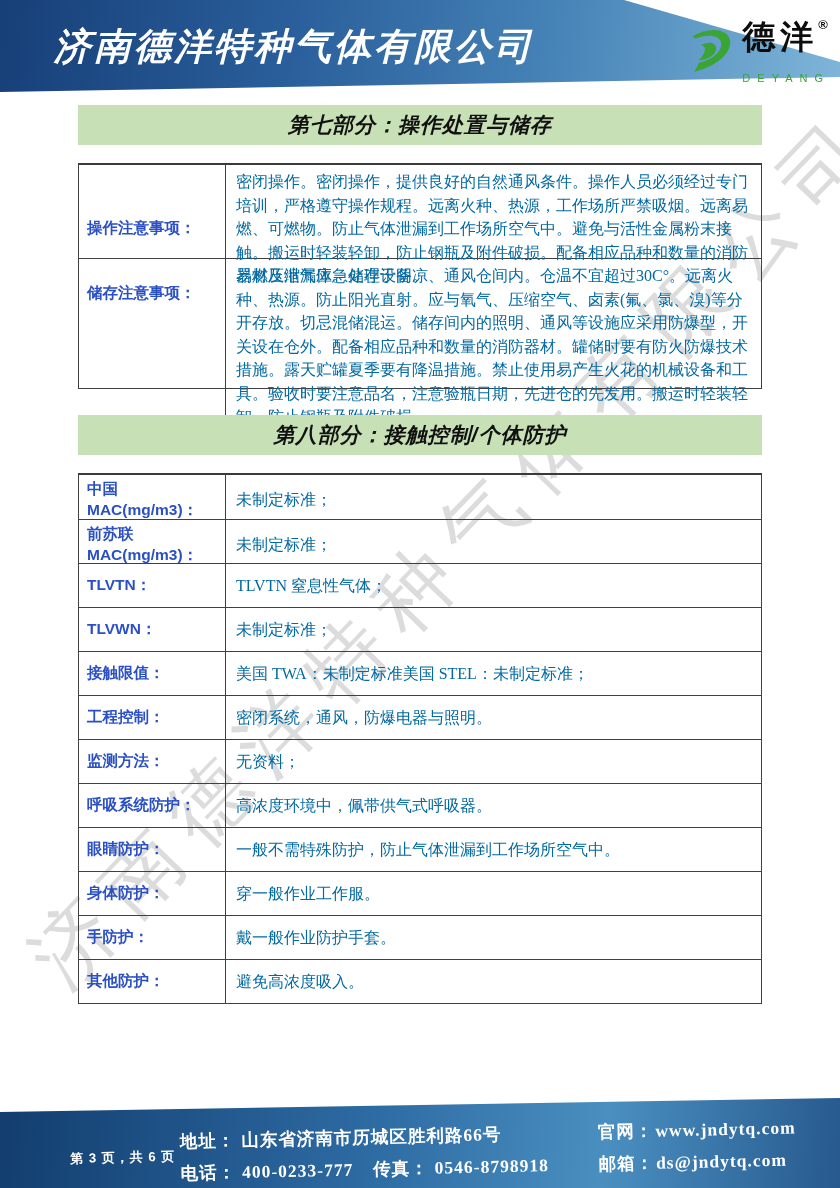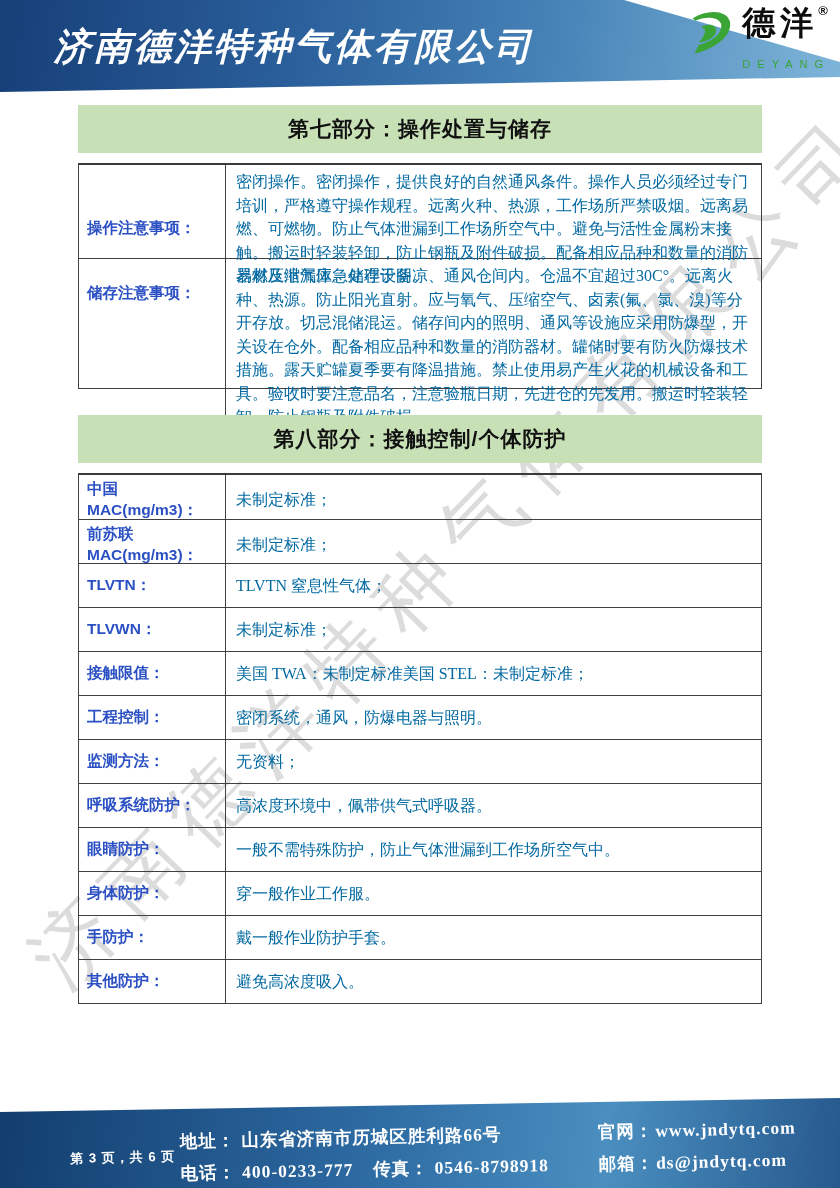--- a/index.html
+++ b/index.html
@@ -6,36 +6,36 @@
   .page{position:relative;width:840px;height:1188px;background:#ffffff;overflow:hidden;
         font-family:"Liberation Sans",sans-serif;margin:0 auto;}
 
   
   .header{position:absolute;left:0;top:0;width:840px;height:100px;}
   .header-band{position:absolute;left:0;top:0;width:840px;height:95px;
     background:linear-gradient(97deg,#173f78 0%,#2a5f9b 35%,#4582b6 65%,#7fb5d9 100%);
     clip-path:polygon(0 0,624px 0,840px 62px,840px 77px,0 92px);}
   .company-name{position:absolute;left:54px;top:22px;font-family:"Liberation Serif",serif;
     font-style:italic;font-weight:bold;font-size:37px;color:#ffffff;letter-spacing:3px;white-space:nowrap;}
-  .logo{position:absolute;right:10px;top:6px;display:flex;align-items:flex-start;gap:6px;}
+  .logo{position:absolute;right:10px;top:20px;display:flex;align-items:center;gap:6px;}
   .logo-text{display:flex;flex-direction:column;line-height:1;}
   .logo-name-row{display:flex;align-items:flex-start;}
   .logo-name{font-weight:bold;font-size:33px;color:#0d0d0d;letter-spacing:5px;font-family:"Liberation Sans",sans-serif;}
   .logo-reg{font-size:13px;color:#0d0d0d;font-weight:bold;margin-top:-2px;}
   .logo-sub{font-size:11px;font-weight:normal;color:#3aa435;letter-spacing:7px;margin-top:20px;}
 
   
   .watermark{position:absolute;left:455px;top:550px;transform:translate(-50%,-50%) rotate(-46deg);
     font-family:"Liberation Serif",serif;font-size:80px;letter-spacing:18px;
     color:rgba(150,150,150,0.33);white-space:nowrap;z-index:1;pointer-events:none;}
 
   
-  .section-bar{position:absolute;left:78px;width:684px;height:48px;background:#c8e0b6;
+  .section-bar{position:absolute;left:78px;width:684px;height:40px;background:#c8e0b6;
     display:flex;align-items:center;justify-content:center;font-size:21px;font-weight:bold;
-    color:#111;z-index:2;letter-spacing:1px;}
+    color:#111;z-index:2;letter-spacing:1px;font-style:italic;}
   .bar-7{top:105px;}
   .bar-8{top:415px;}
 
   
   .dtable{position:absolute;left:78px;width:684px;border:1px solid #404040;border-top:2px solid #3a3a3a;
     z-index:2;box-sizing:border-box;background:transparent;}
   .trow{display:grid;grid-template-columns:147px 1fr;box-sizing:border-box;}
   .trow + .trow{border-top:1px solid #404040;}
   .tlabel{border-right:1px solid #404040;display:flex;align-items:center;
     padding:4px 5px 4px 8px;color:#2b50c4;font-weight:bold;font-size:15.5px;box-sizing:border-box;}

